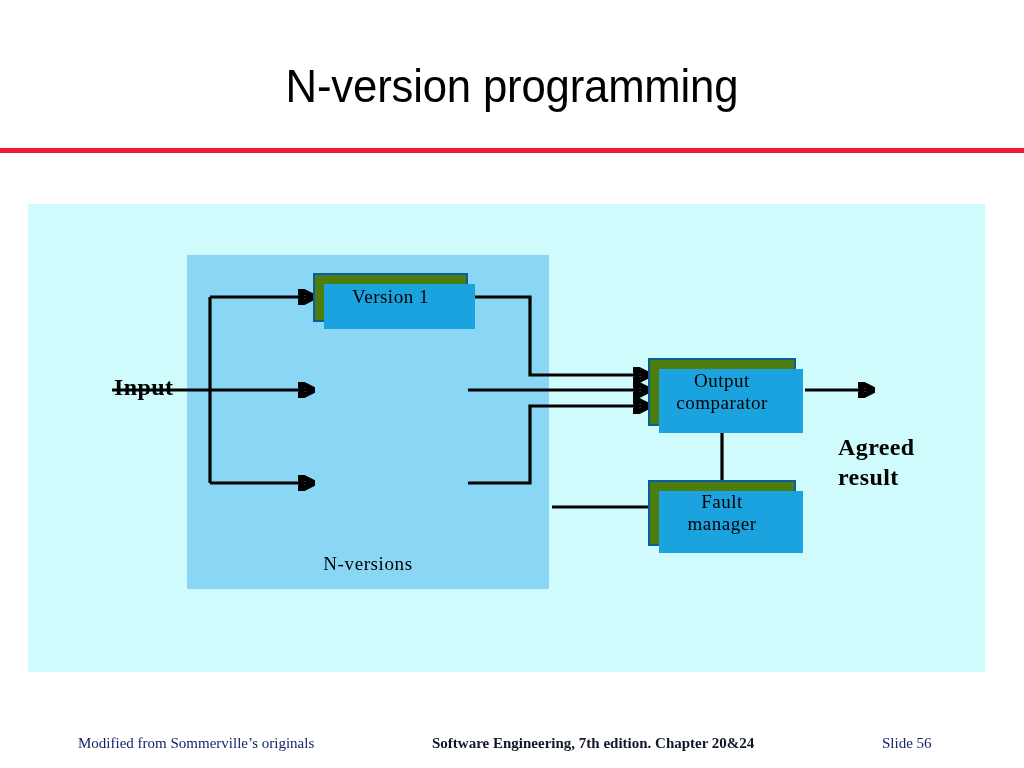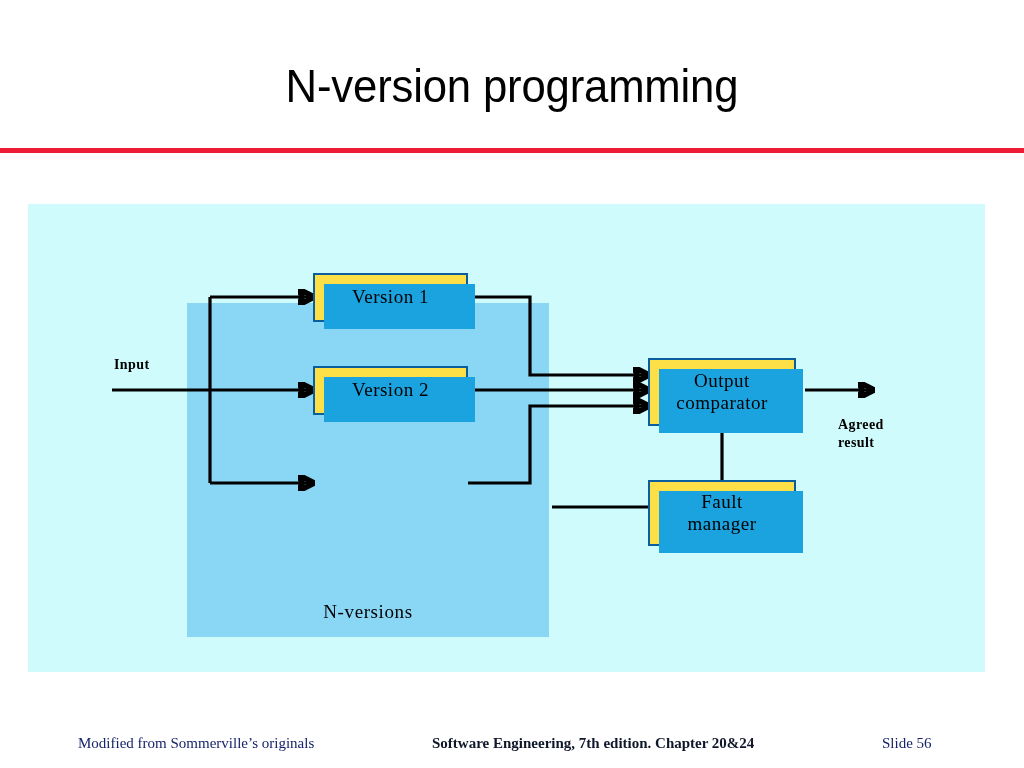--- a/index.html
+++ b/index.html
@@ -53,39 +53,38 @@
   }
 
   
   #n-versions-panel {
     position: absolute;
     left: 159px;   
     top: 51px;     
     width: 362px;
     height: 334px;
     background: #8AD6F5;
-    margin-top: 48px;
   }
 
   #n-versions-label {
     position: absolute;
     left: 0;
     bottom: 14px;
     width: 362px;
     text-align: center;
     font-family: "Liberation Serif", serif;
     font-size: 19px;
     color: #000000;
     letter-spacing: 0.6px;
   }
 
   
   .proc-box {
     position: absolute;
-    background: #fde047;
+    background: #4d7c0f;
     border: 2px solid #0B5E9E;
     box-sizing: border-box;
     display: flex;
     align-items: center;
     justify-content: center;
     text-align: center;
     font-family: "Liberation Serif", serif;
     font-size: 19px;
     color: #000000;
     line-height: 1.18;
@@ -109,25 +108,26 @@
   #box-version-3 { left: 285px; top: 255px; width: 155px; height: 49px; }
 
   #box-output-comparator { left: 620px; top: 154px; width: 148px; height: 68px; }
   #box-fault-manager     { left: 620px; top: 276px; width: 148px; height: 66px; }
 
   
   .diagram-label {
     position: absolute;
     font-family: "Liberation Serif", serif;
     font-weight: bold;
-    font-size: 14px;
+    font-size: 24px;
     color: #000000;
     letter-spacing: 0.4px;
     line-height: 1.25;
     z-index: 4;
+    margin-top: 16px;
   }
   #label-input         { left: 86px;  top: 152px; }
   #label-agreed-result { left: 810px; top: 212px; }
 
   
   #connectors {
     position: absolute;
     left: 0;
     top: 0;
     width: 957px;
@@ -179,23 +179,20 @@
 
     <line x1="694" y1="222" x2="694" y2="276"></line>
 
     <line x1="524" y1="303" x2="620" y2="303"></line>
   </svg>
 
   <div class="proc-box" id="box-version-1">
     <span>Version 1</span>
   </div>
 
-  <div class="proc-box" id="box-version-2">
-    <span>Version 2</span>
-  </div>
 
 
   <div class="proc-box" id="box-fault-manager">
     <span>
       <span>Fault</span><br>
       <span>manager</span>
     </span>
   </div>
 
   <div class="proc-box" id="box-output-comparator">

